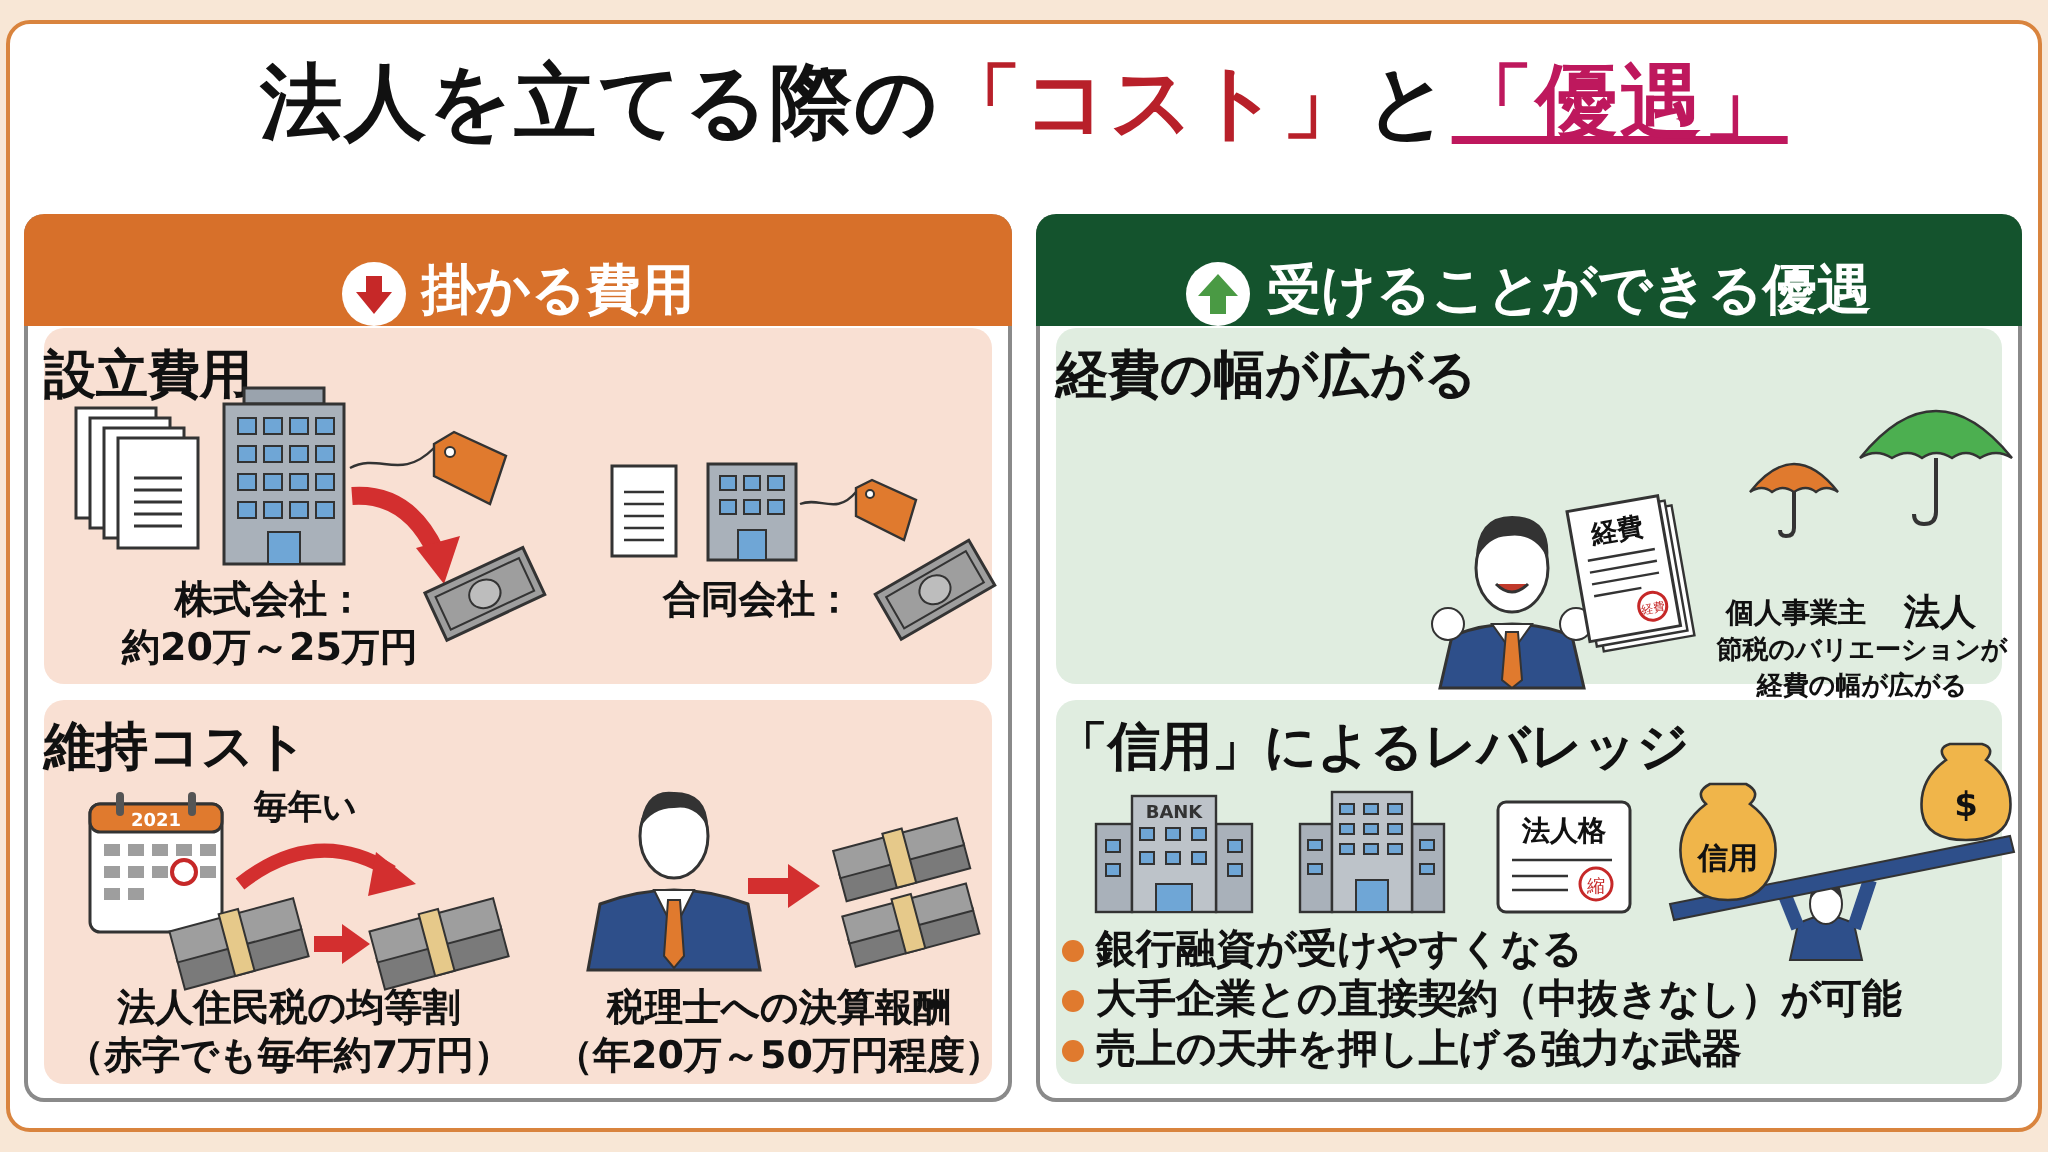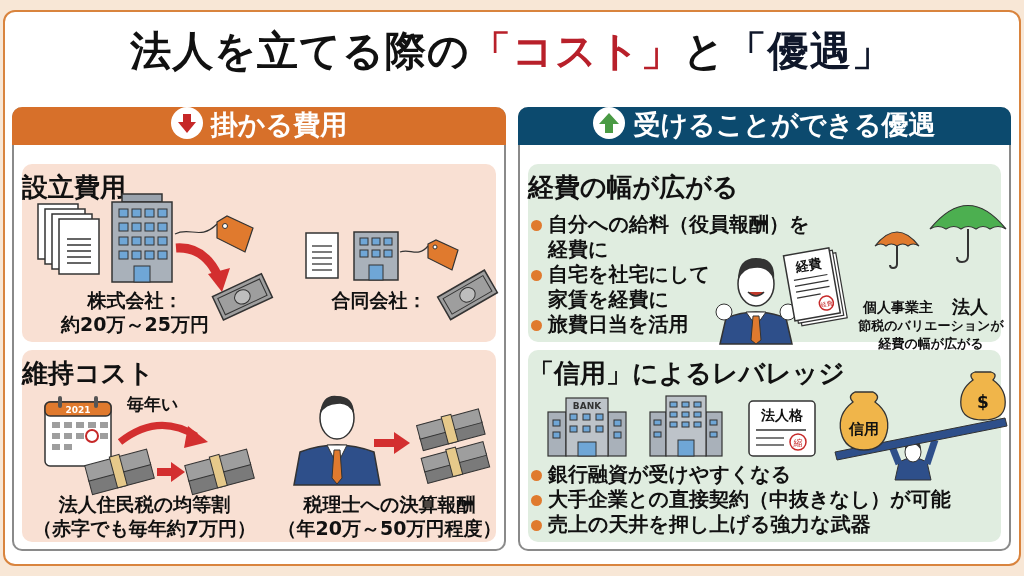--- a/index.html
+++ b/index.html
@@ -11,37 +11,37 @@
     }
     .main-card {
       position: absolute; left: 3px; top: 10px; width: 1018px; height: 556px;
       background: #ffffff; border: 2px solid #d9843e; border-radius: 12px;
     }
     .title {
       position: absolute; left: 0; top: 24px; width: 1024px; text-align: center;
       font-size: 41px; font-weight: bold; color: #111; letter-spacing: 1px;
     }
     .title .red { color: #b8202a; }
-    .title .green { color: #0f172a; }
+    .title .green { color: #be185d; text-decoration: underline; }
 
     .panel {
       position: absolute; top: 107px; height: 444px;
       border: 2px solid #8a8a8a; border-top: none; border-radius: 10px;
       background: #ffffff;
     }
     .panel.left { left: 12px; width: 494px; }
     .panel.right { left: 518px; width: 493px; }
     .panel-header {
-      position: absolute; left: -2px; top: 0; right: -2px; height: 38px;
+      position: absolute; left: -2px; top: 0; right: -2px; height: 56px;
       border-radius: 10px 10px 0 0;
-      display: flex; align-items: flex-start; justify-content: center;
+      display: flex; align-items: flex-end; justify-content: center;
       color: #fff; font-size: 27px; font-weight: bold;
     }
     .panel.left .panel-header { background: #d7702a; }
-    .panel.right .panel-header { background: #0c4a6e; }
+    .panel.right .panel-header { background: #14532d; }
     .hdr-icon {
       width: 32px; height: 32px; border-radius: 50%; background: #fff;
       display: inline-flex; align-items: center; justify-content: center;
       margin-right: 8px;
     }
     .sub {
       position: absolute; left: 8px; right: 8px; border-radius: 10px;
     }
     .panel.left .sub { background: #f9e0d3; }
     .panel.right .sub { background: #e0ede0; }
@@ -283,25 +283,20 @@
     <span class="hdr-icon">
       <svg width="22" height="22" viewBox="0 0 22 22" style="position:static">
         <polygon points="11,1 21,12 15,12 15,21 7,21 7,12 1,12" fill="#4a9a44"></polygon>
       </svg>
     </span>
     <span>受けることができる優遇</span>
   </div>
 
   <div class="sub top">
     <div class="sub-title">経費の幅が広がる</div>
-    <ul class="bullets" style="left:2px;top:48px;">
-      <li><span class="dot"></span><span>自分への給料（役員報酬）を</span><br><span>経費に</span></li>
-      <li><span class="dot"></span><span>自宅を社宅にして</span><br><span>家賃を経費に</span></li>
-      <li><span class="dot"></span><span>旅費日当を活用</span></li>
-    </ul>
 
     <svg style="left:188px;top:88px" width="80" height="92">
       <path d="M4 92 L 10 66 Q 40 54, 70 66 L 76 92 Z" fill="#2e4f8a" stroke="#333" stroke-width="1.5"></path>
       <polygon points="30,60 50,60 40,74" fill="#fff" stroke="#333"></polygon>
       <polygon points="37,64 43,64 45,88 40,92 35,88" fill="#e07a2e" stroke="#333"></polygon>
       <ellipse cx="40" cy="32" rx="18" ry="22" fill="#fff" stroke="#333" stroke-width="1.5"></ellipse>
       <path d="M22 28 Q 22 6, 40 6 Q 60 6, 58 28 Q 52 14, 38 16 Q 28 16, 22 28 Z" fill="#333"></path>
       <path d="M32 40 Q 40 48, 48 40" stroke="#333" stroke-width="1.5" fill="#c0392b"></path>
       <circle cx="8" cy="60" r="8" fill="#fff" stroke="#333"></circle>
       <circle cx="72" cy="60" r="8" fill="#fff" stroke="#333"></circle>

